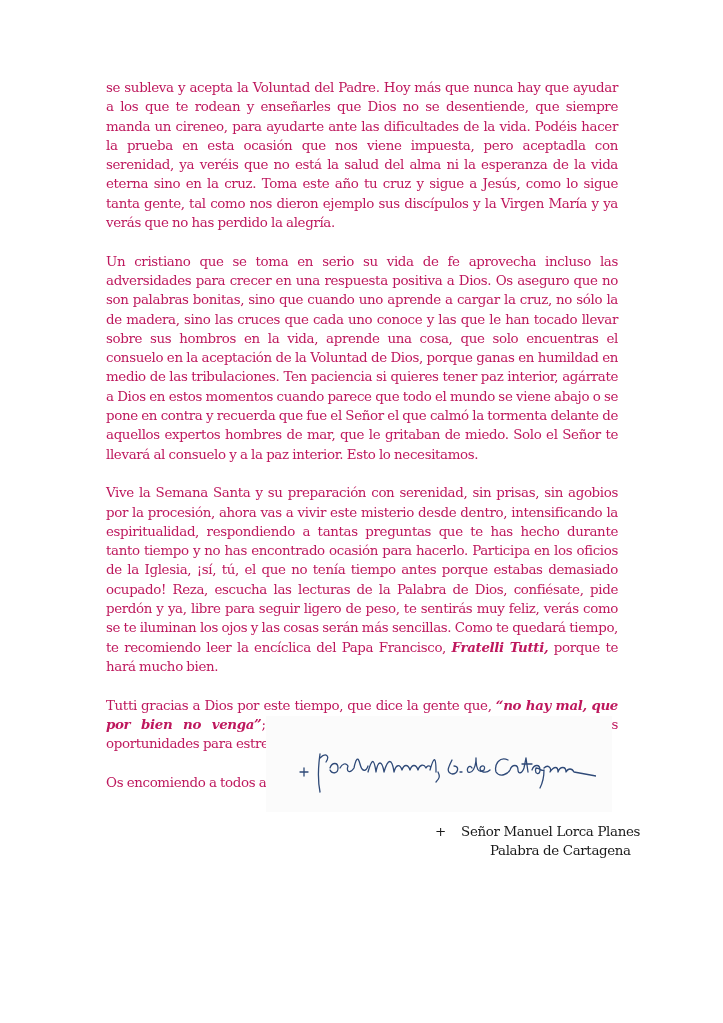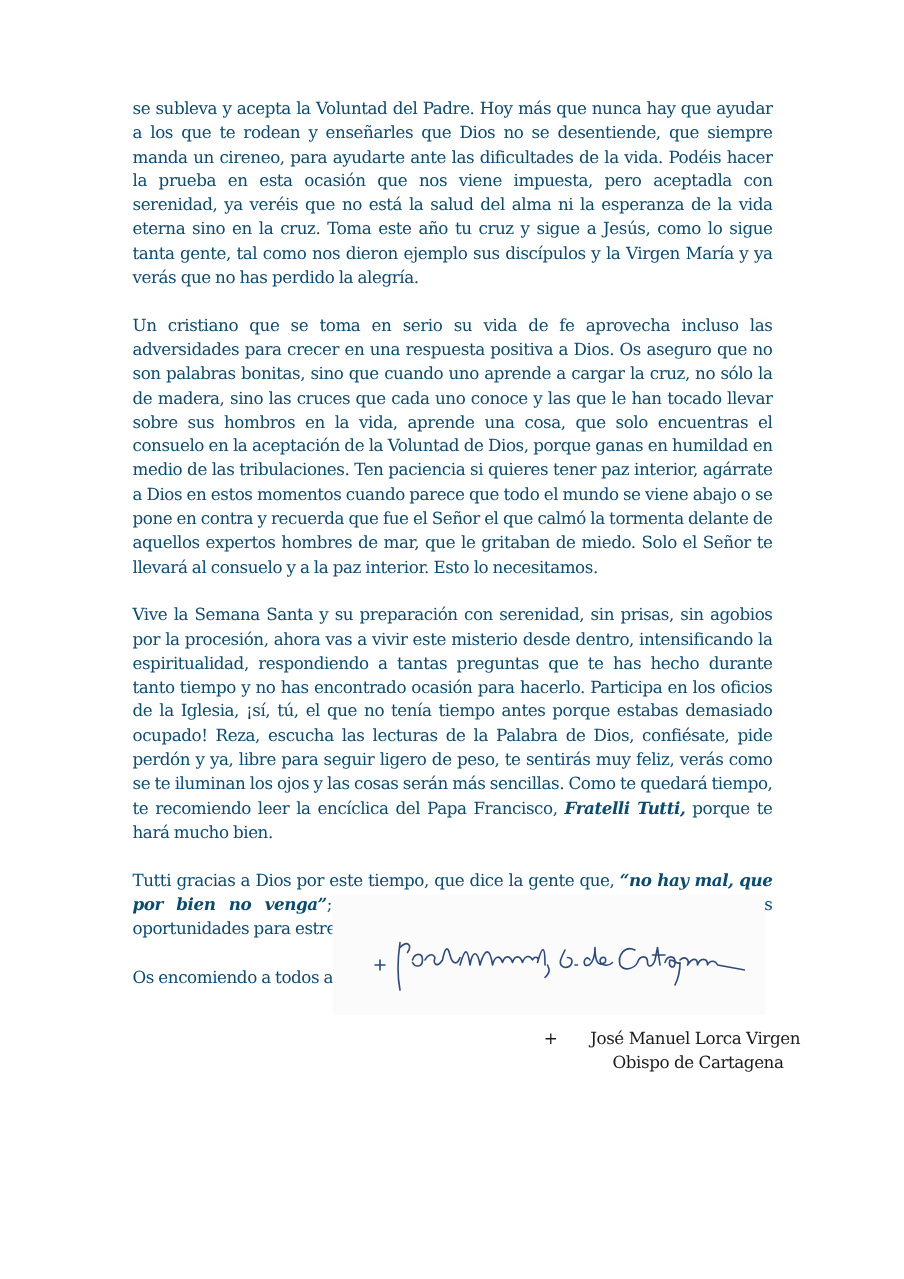--- a/index.html
+++ b/index.html
@@ -1,21 +1,21 @@
 <!DOCTYPE html>
 <html><head>
 <meta charset="utf-8">
 <style>
   html, body { margin: 0; padding: 0; background: #ffffff; }
   body { width: 723px; height: 1023px; position: relative; overflow: hidden; }
   .page { position: absolute; left: 0; top: 0; width: 723px; height: 1023px; background: #ffffff; }
   .text {
     position: absolute; left: 106px; width: 512px;
     font-family: "DejaVu Serif", serif;
-    font-size: 13.4px; line-height: 19.3px; color: #0c4a6e;
+    font-size: 13.4px; line-height: 19.3px; color: #be185d;
     text-align: justify; letter-spacing: -0.35px; word-spacing: -0.4px;
   }
   .text p { margin: 0 0 19.3px 0; }
   .text p.last { text-align: left; }
   .sig-area {
     position: absolute; left: 266px; top: 716px; width: 346px; height: 96px;
     background: #fbfbfb;
   }
   .sig-svg { position: absolute; left: 30px; top: 12px; }
   .sign-block {
@@ -51,17 +51,17 @@
       <path d="M156 32 C152 40 150 44 156 46 C162 46 164 38 158 38 M164 44 L166 44"></path>
       <path d="M176 40 C174 36 170 40 172 44 C176 46 180 40 180 30 C180 40 182 46 188 42 C190 38 186 36 184 40 C184 44 190 46 194 42"></path>
       <path d="M212 32 C204 28 198 36 200 44 C204 50 212 46 214 42 C216 36 222 36 222 42 C222 46 226 46 228 40 L230 30 L232 44 M226 36 L236 36"></path>
       <path d="M236 42 C238 36 244 36 244 42 C244 48 238 46 240 40 C244 40 246 44 248 42 C248 48 246 56 244 60 M248 40 C252 36 256 40 254 44 C258 38 262 38 262 44 C264 38 270 38 270 44 C272 40 276 40 278 44 L300 48"></path>
     </svg>
   </div>
 
   <div class="sign-block">
     <div class="sign-row">
       <span class="cross">+</span>
-      <span class="name">José Manuel Lorca Virgen</span>
+      <span class="name">Señor Manuel Lorca Planes</span>
     </div>
-    <div class="title-row">Obispo de Cartagena</div>
+    <div class="title-row">Palabra de Cartagena</div>
   </div>
 </div>
 
 </body></html>

